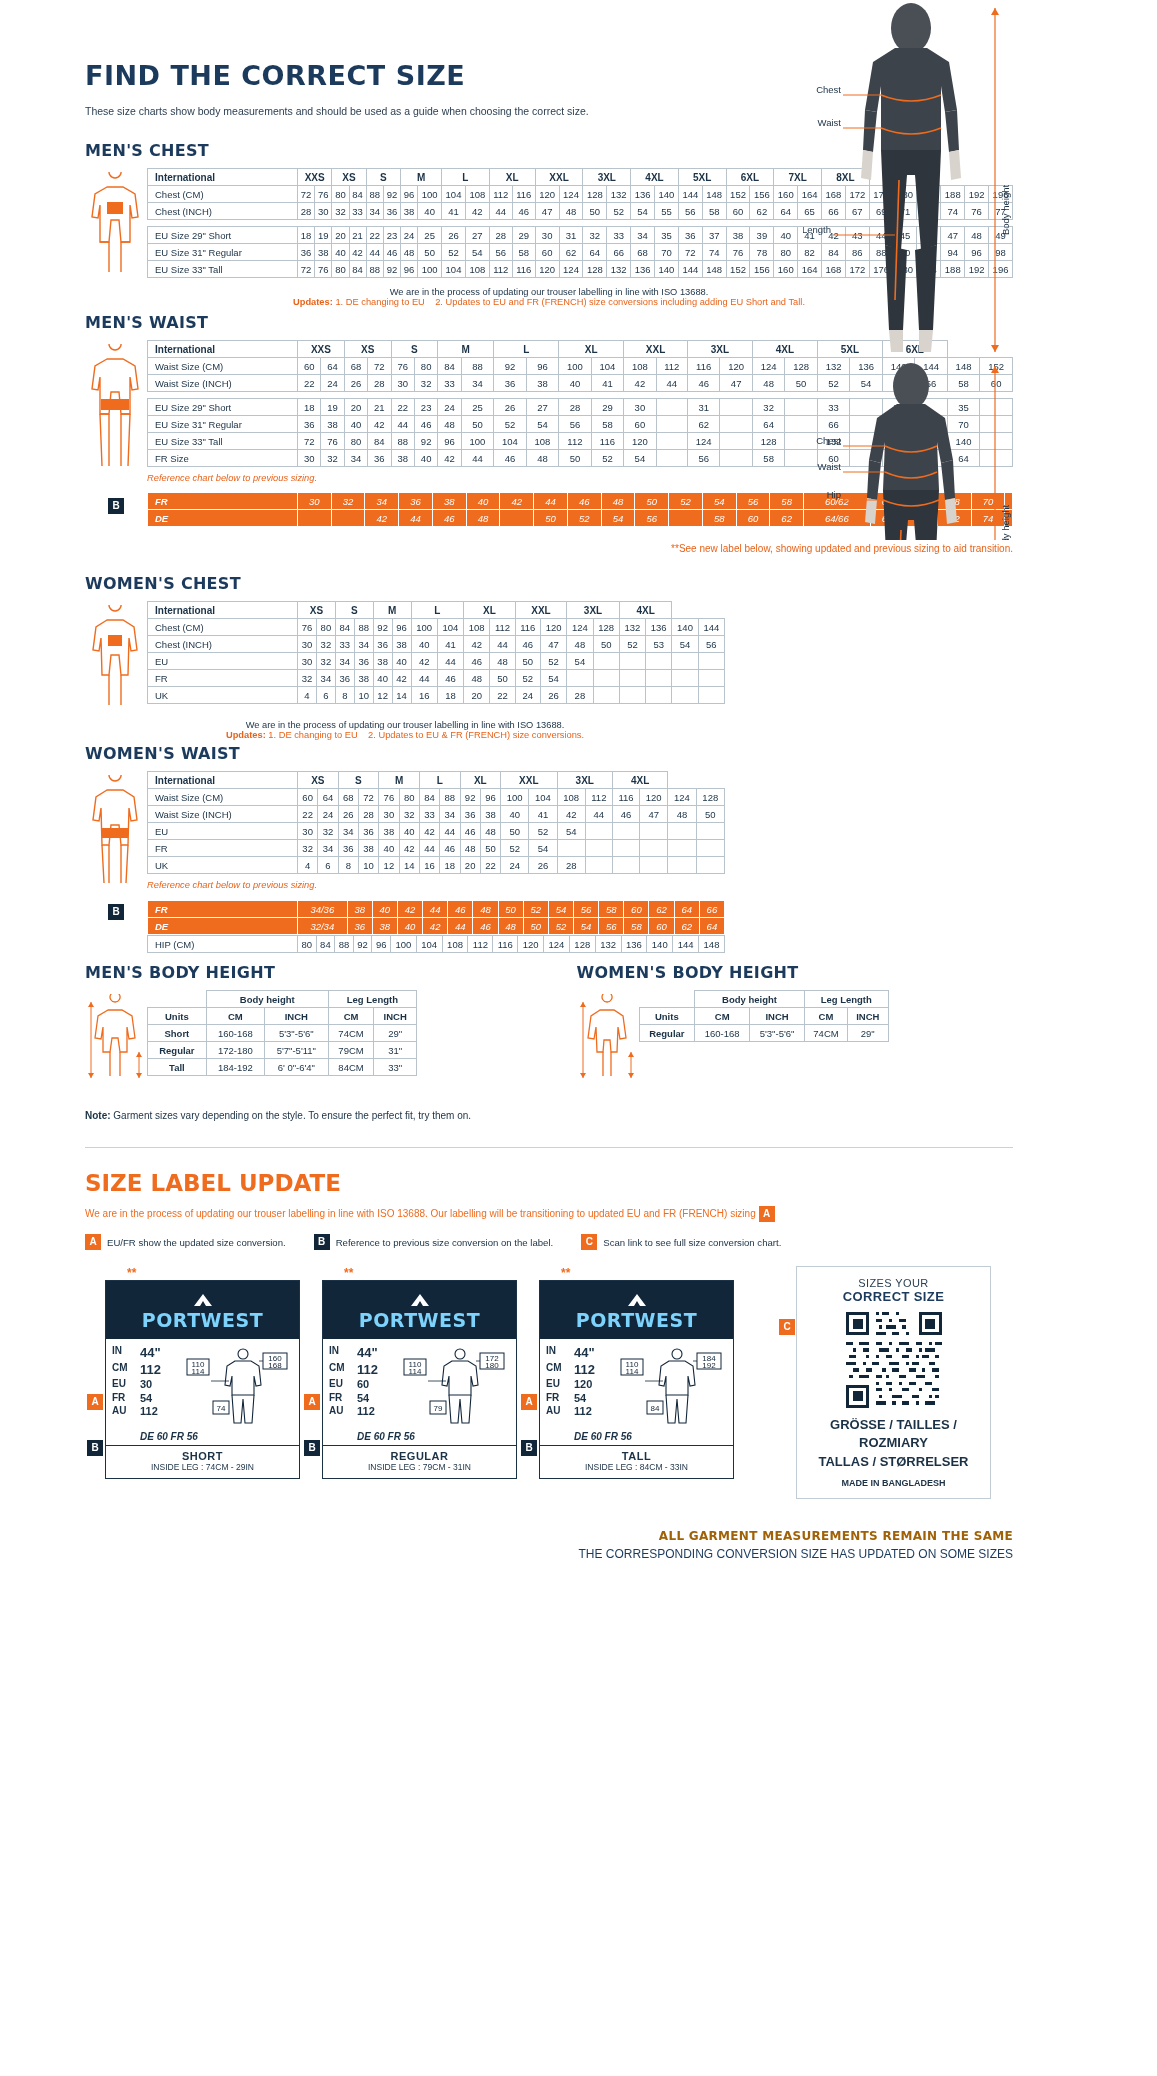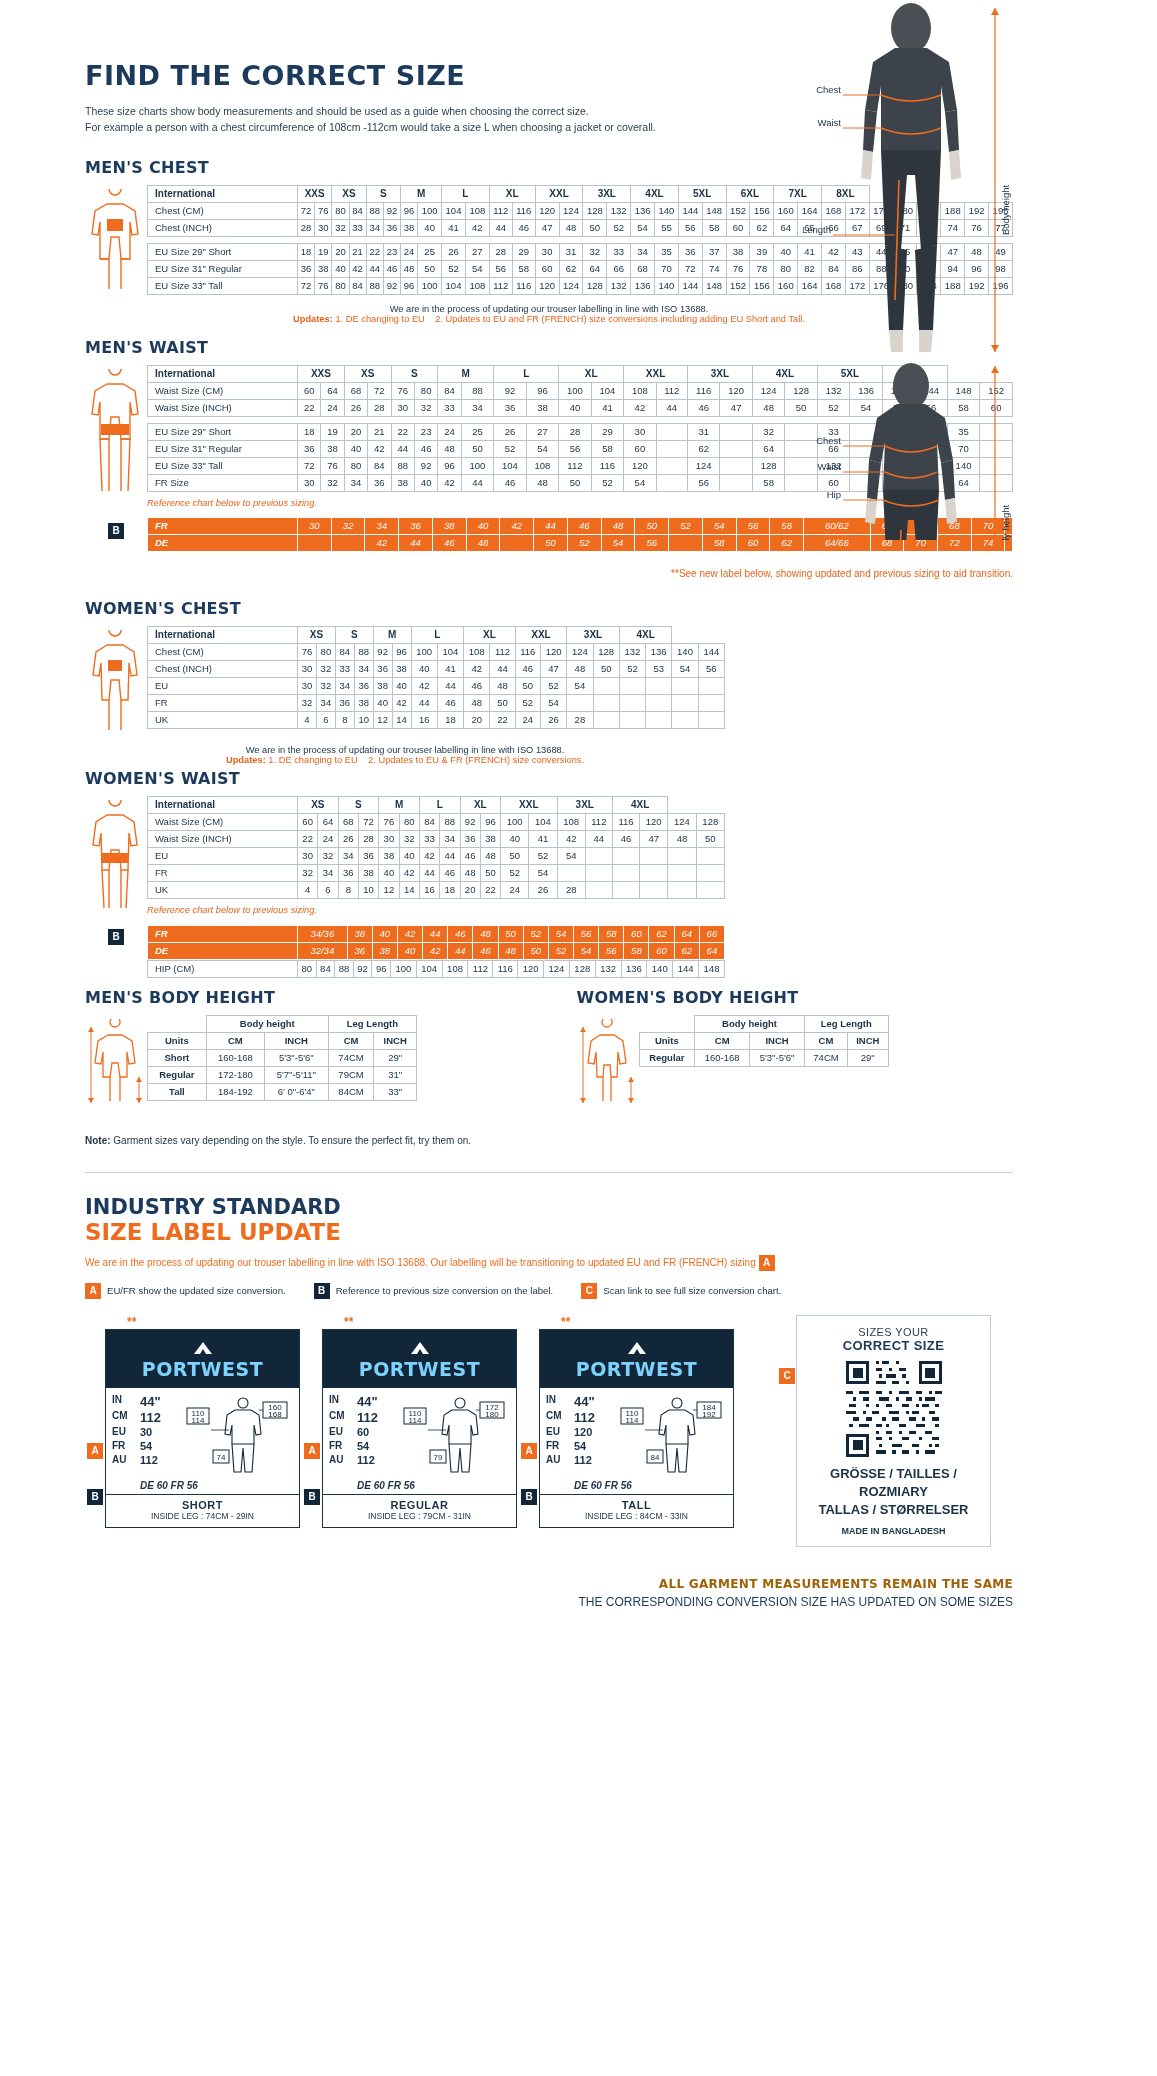--- a/index.html
+++ b/index.html
@@ -143,21 +143,20 @@
   .model-lbl { font-size: 9.5px; fill:#1b3246; }
 </style>
 </head>
 <body>
 
 <div class="page">
 
   <h1 class="main-title">FIND THE CORRECT SIZE</h1>
   <div class="intro">
     <div>These size charts show body measurements and should be used as a guide when choosing the correct size.</div>
-    <div>For example a person with a chest circumference of 108cm -112cm would take a size L when choosing a jacket or coverall.</div>
   </div>
 
   <h2 class="section-title">MEN'S CHEST</h2>
   <div class="block row-flex">
     <div class="figure-col">
       <svg width="60" height="105" viewBox="0 0 60 105">
         <g fill="none" stroke="#ef6c1f" stroke-width="1.4">
           <path d="M30 6 a6 6 0 1 1 0.1 0 z"></path>
           <path d="M22 15 L10 22 L7 45 L13 46 L15 33 L15 70 L24 70 L26 48 L34 48 L36 70 L45 70 L45 33 L47 46 L53 45 L50 22 L38 15 z"></path>
           <path d="M24 70 L24 100 M36 70 L36 100 M15 70 L24 70 M36 70 L45 70"></path>
@@ -370,21 +369,21 @@
   <div class="note-line center">
     <div>We are in the process of updating our trouser labelling in line with ISO 13688.</div>
     <div>
       <span class="upd">Updates:</span>
       <span class="upd-txt">1.  DE changing to EU</span>
       &nbsp;&nbsp;
       <span class="upd-txt">2.  Updates to EU and FR (FRENCH) size conversions including adding EU Short and Tall.</span>
     </div>
   </div>
 
-  <h2 class="section-title" style="margin-top:14px">MEN'S WAIST</h2>
+  <h2 class="section-title" style="margin-top:6px">MEN'S WAIST</h2>
   <div class="block row-flex">
     <div class="figure-col">
       <svg width="60" height="130" viewBox="0 0 60 130">
         <g fill="none" stroke="#ef6c1f" stroke-width="1.4">
           <path d="M30 6 a6 6 0 1 1 0.1 0 z"></path>
           <path d="M22 15 L10 22 L7 45 L13 46 L15 33 L15 70 L24 70 L26 48 L34 48 L36 70 L45 70 L45 33 L47 46 L53 45 L50 22 L38 15 z"></path>
           <path d="M24 70 L24 122 M36 70 L36 122 M15 70 L24 70 M36 70 L45 70 M15 70 L17 122 M45 70 L43 122"></path>
         </g>
         <rect x="16" y="55" width="28" height="11" fill="#ef6c1f"></rect>
       </svg>
@@ -1152,21 +1151,20 @@
       </div>
     </div>
   </div>
 
   <div class="note-bottom">
     <b>Note:</b><span> Garment sizes vary depending on the style. To ensure the perfect fit, try them on.</span>
   </div>
 
   <hr class="div">
 
-  <h2 class="ind">INDUSTRY STANDARD</h2>
   <h2 class="ind2">SIZE LABEL UPDATE</h2>
   <div class="ind-note">
     <span>We are in the process of updating our trouser labelling in line with ISO 13688. Our labelling will be transitioning to updated EU and FR (FRENCH) sizing</span>
     <span class="bmark badge-a">A</span>
   </div>
 
   <div class="legend">
     <div class="itm">
       <span class="bmark badge-a">A</span>
       <span>EU/FR show the updated size conversion.</span>

